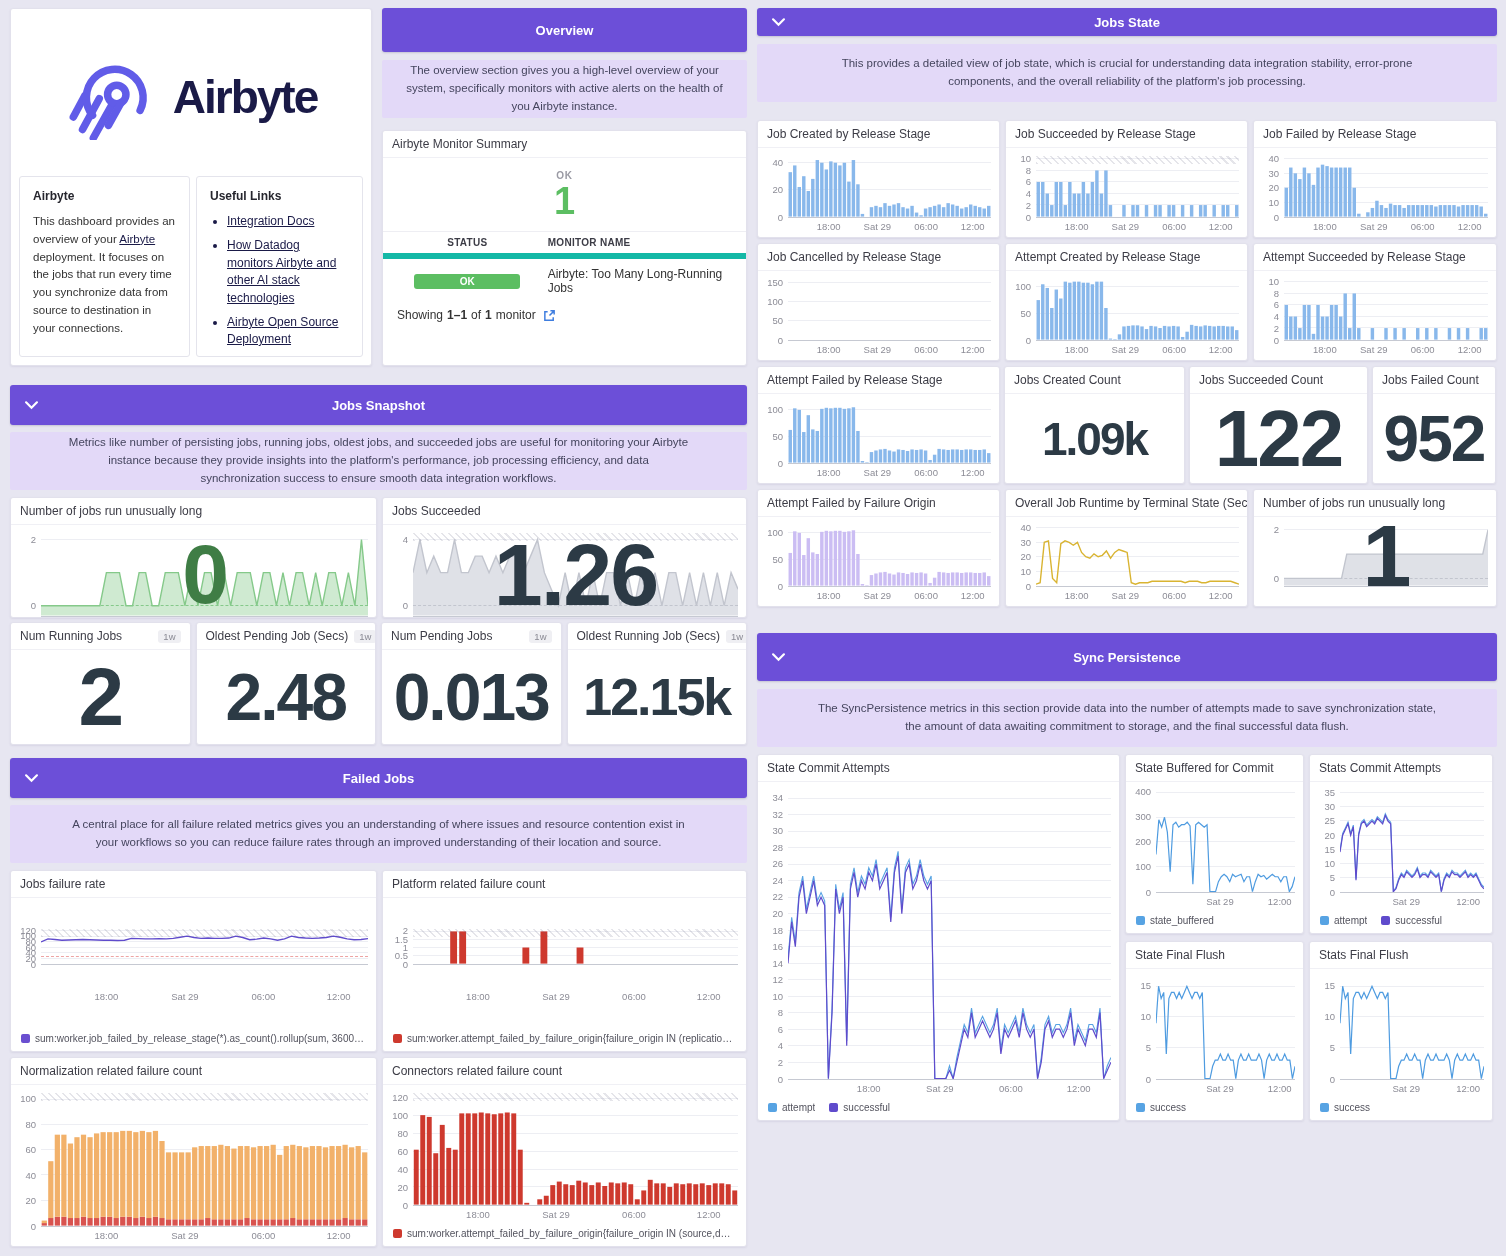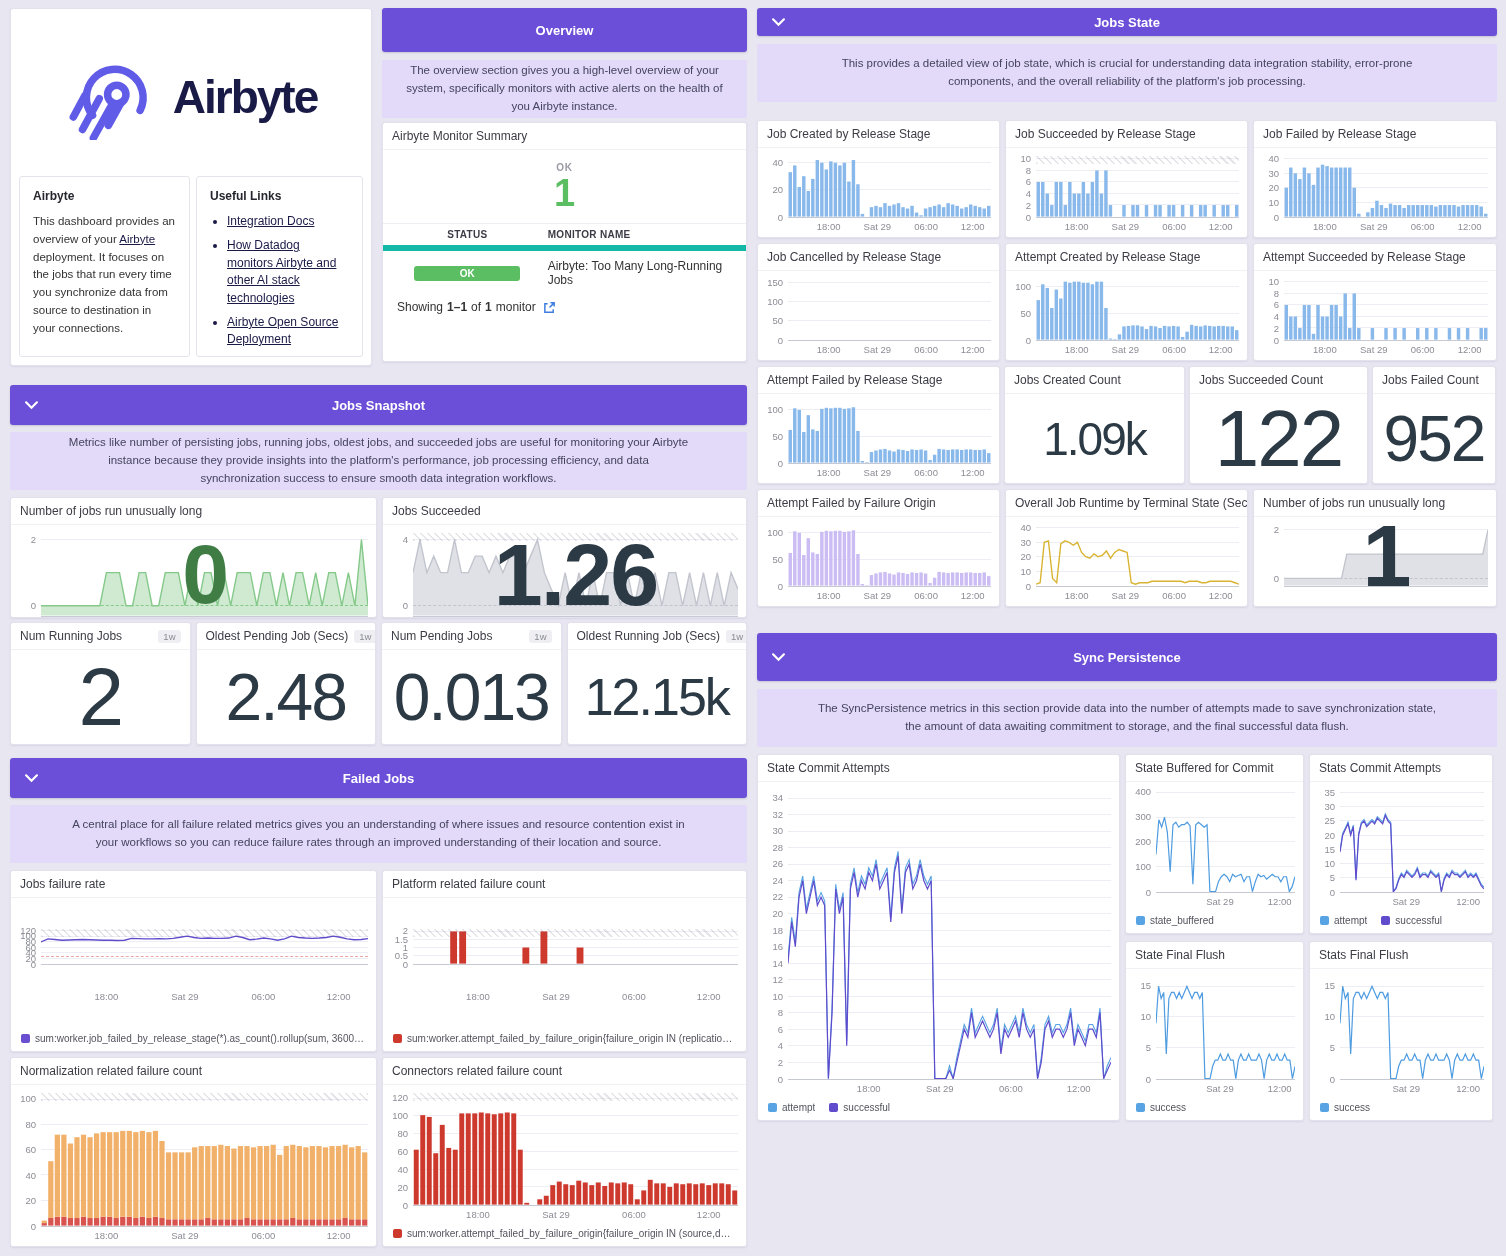--- a/index.html
+++ b/index.html
@@ -61,21 +61,21 @@
   .lsq { width:9px; height:9px; border-radius:2px; flex:0 0 auto; }
   .ltext { font-size:10px; color:#53535E; white-space:nowrap; overflow:hidden; text-overflow:ellipsis; }
   .bigo { position:absolute; left:0; right:0; top:50%; transform:translateY(-50%); z-index:3;
     display:flex; align-items:center; justify-content:center;
     font-weight:bold; line-height:.9; pointer-events:none; letter-spacing:-2px; }
   .bigo.dark { color:#2C3A45; } .bigo.green { color:#3F7D45; }
   .s84{font-size:84px;} .s88{font-size:88px;}
 
   
   .vnum { flex:1; display:flex; align-items:center; justify-content:center;
-    font-weight:normal; color:#2C3A45; letter-spacing:-2px; line-height:1; }
+    font-weight:bold; color:#2C3A45; letter-spacing:-2px; line-height:1; }
   .n82{font-size:82px;} .n80{font-size:80px;} .n66{font-size:66px;}
   .n64{font-size:64px;} .n52{font-size:52px;} .n46{font-size:46px;}
 
   
   #logo-card { left:10px; top:8px; width:362px; height:358px; padding:8px; }
   #overview  { left:382px; top:8px; width:365px; height:358px; display:flex; flex-direction:column; }
   #jobs-state{ left:757px; top:8px; width:740px; display:flex; flex-direction:column; }
   #jobs-snapshot { left:10px; top:385px; width:737px; display:flex; flex-direction:column; }
   #failed-jobs { left:10px; top:758px; width:737px; display:flex; flex-direction:column; }
   #sync { left:757px; top:633px; width:740px; display:flex; flex-direction:column; }
@@ -103,21 +103,21 @@
   .subcard { border:1px solid #E4E4EC; border-radius:3px; padding:12px 13px; background:#fff; overflow:hidden; }
   .subcard h4 { margin:0 0 10px; font-size:12px; color:#26262E; }
   .subcard.desc { width:171px; flex:0 0 auto; }
   .subcard.links { flex:1; }
   .subcard p { margin:0; font-size:11.5px; line-height:1.55; color:#333; }
   .subcard a { color:#1A1A47; cursor:pointer; text-decoration:underline; }
   .subcard ul { margin:0; padding-left:17px; }
   .subcard li { font-size:12px; line-height:1.45; margin-bottom:7px; color:#1A1A47; }
 
   
-  .msum { margin-top:4px; height:240px;justify-content:flex-end; }
+  .msum { margin-top:12px; height:240px;justify-content:flex-end; }
   .msum-body { flex:1; display:flex; flex-direction:column; }
   .ok-wrap { text-align:center; padding:12px 0 8px; }
   .ok-label { font-size:10px; font-weight:bold; color:#9A9AA4; letter-spacing:.8px; }
   .ok-count { font-size:38px; font-weight:bold; color:#5CBE62; line-height:1.1; }
   .mt-head { display:flex; border-top:1px solid #EEEEF3; border-bottom:6px solid #14b8a6;
     padding:5px 14px; font-size:10px; font-weight:bold; color:#3C3C46; letter-spacing:.3px; }
   .col-status { width:42%; text-align:center; }
   .col-name { flex:1; padding-left:10px; }
   .mrow { display:flex; align-items:center; padding:8px 14px 2px; }
   .okbadge { display:block; margin:0 auto; width:106px; background:#5CBE62; color:#fff;

